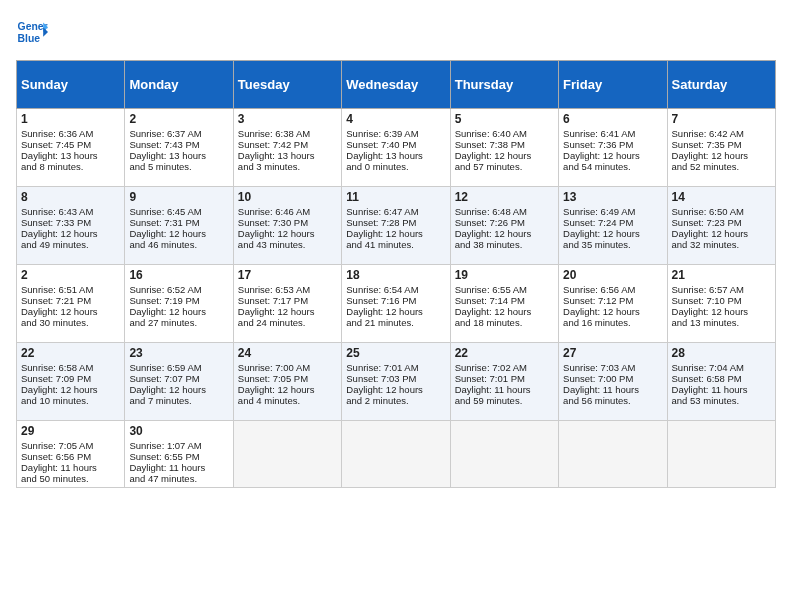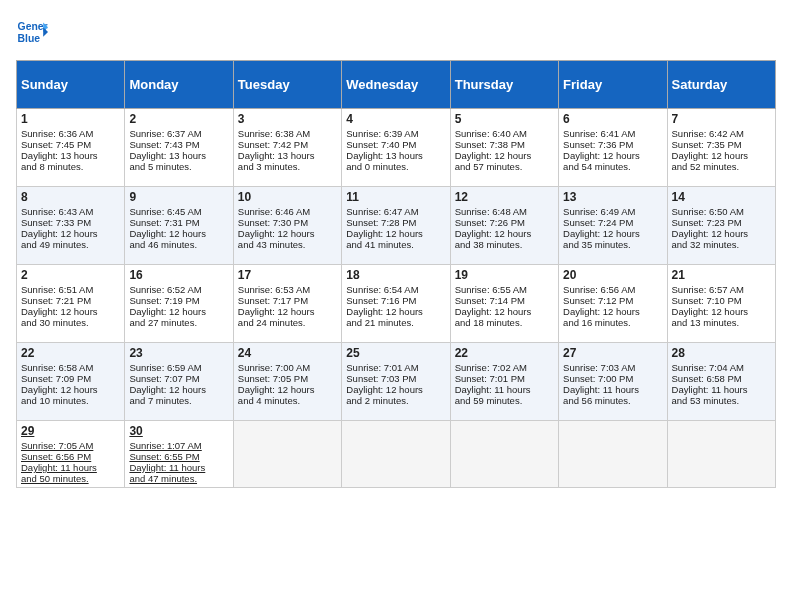--- a/index.html
+++ b/index.html
@@ -73,21 +73,20 @@
       font-size: 12px;
       font-weight: bold;
       display: block;
       margin-bottom: 2px;
     }
     .empty {
       background-color: #f5f5f5 !important;
     }
     .last-row td {
       height: 64px;
-      text-decoration: underline;
     }
   </style>
 </head>
 <body>
 
 <div class="container">
   <div class="header">
     <div class="logo">
       <svg class="logo-icon" viewBox="0 0 40 40">
         <text x="2" y="18" font-size="13" font-weight="bold" fill="#1565c0">General</text>

